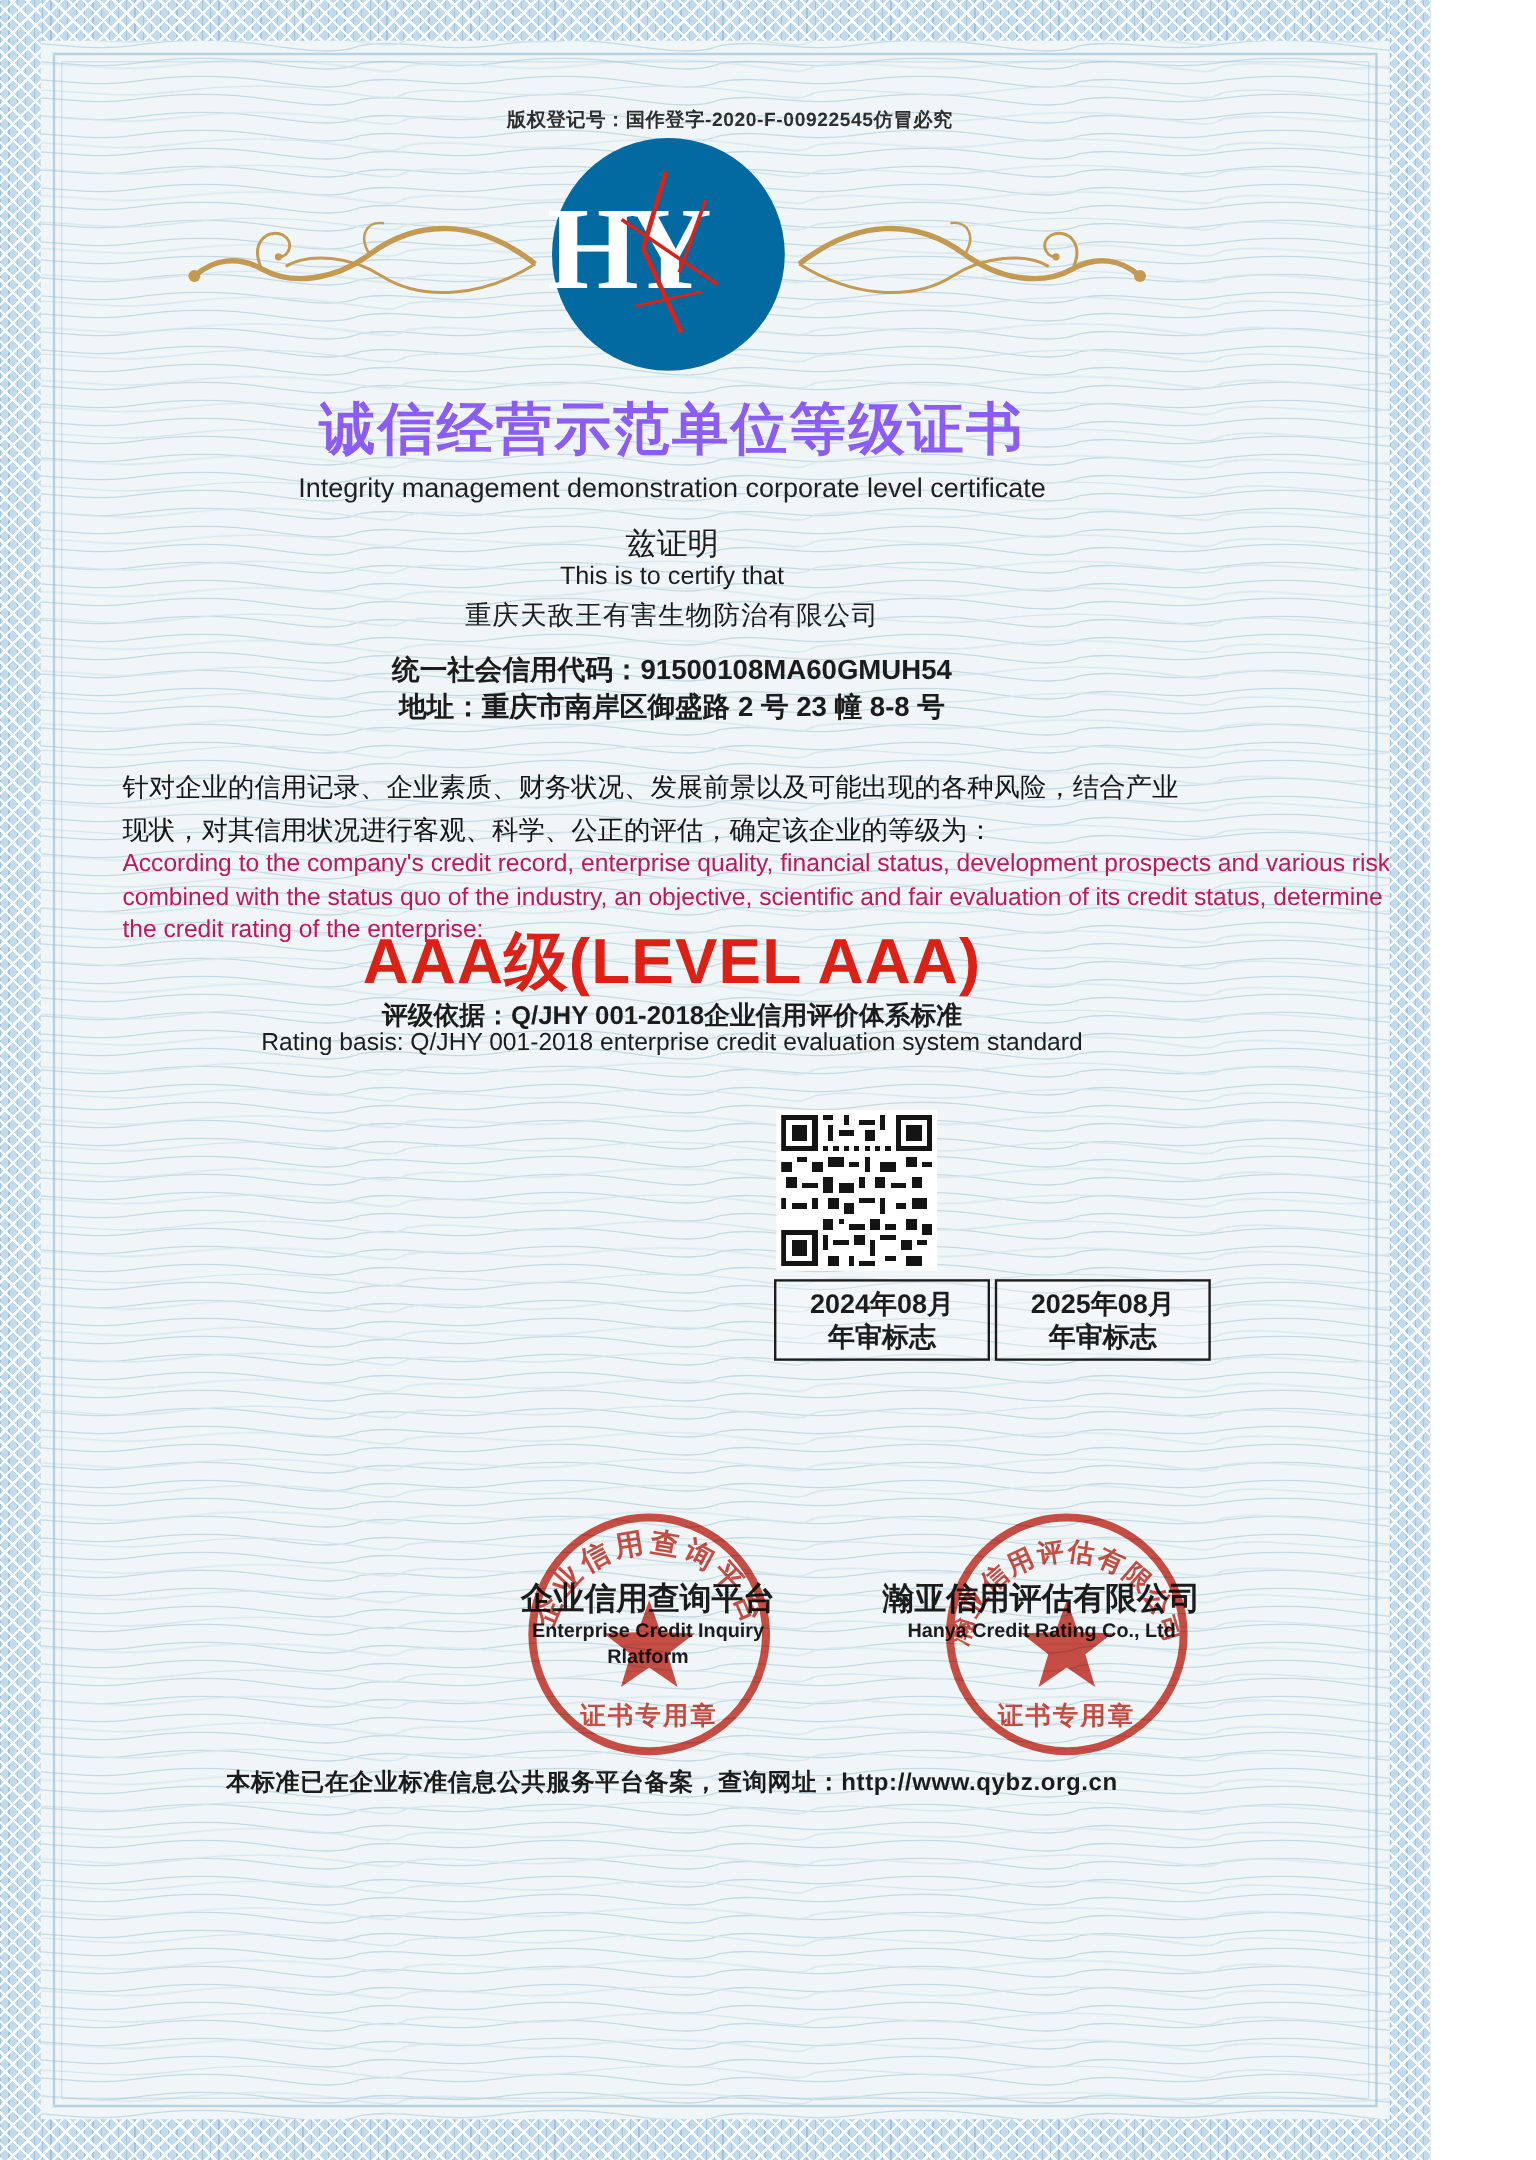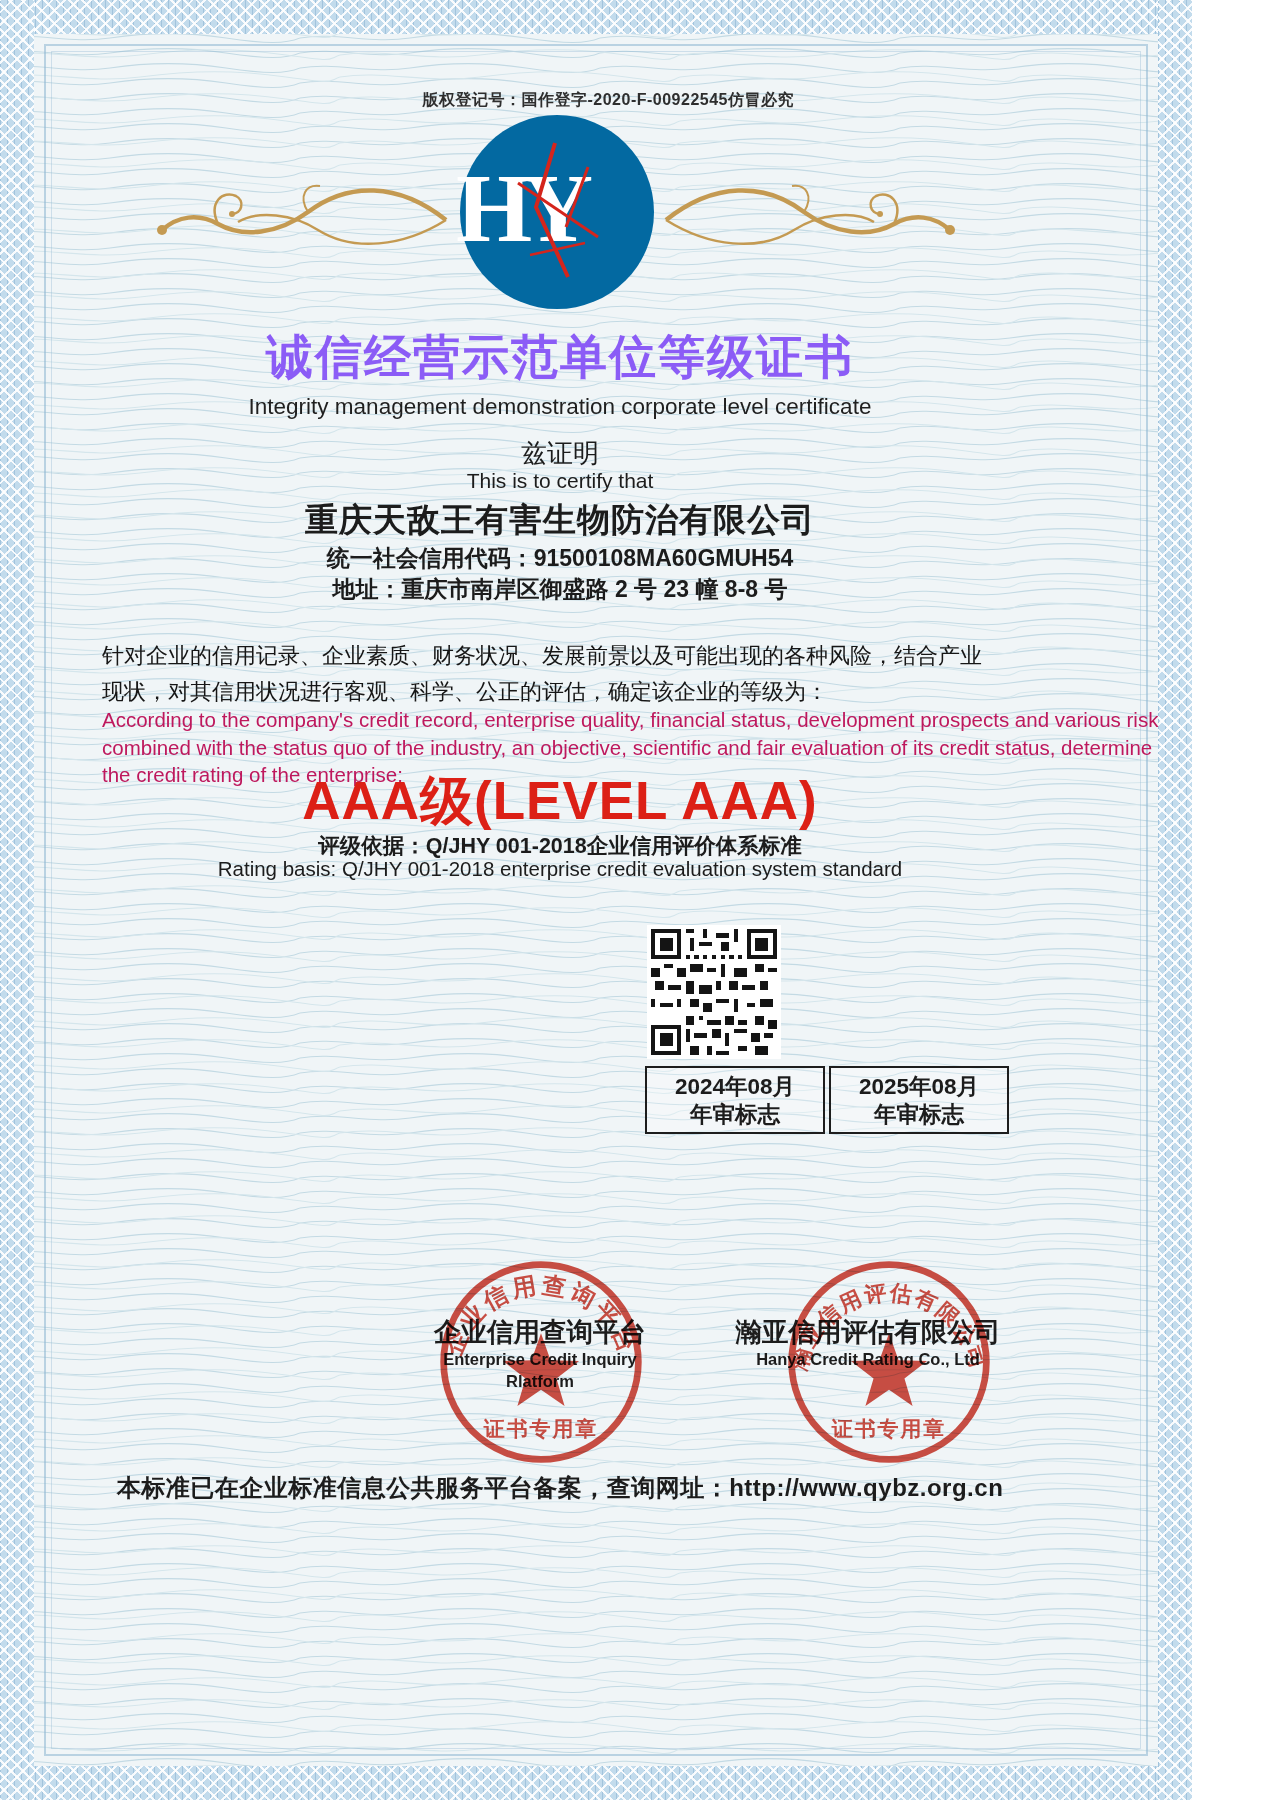--- a/index.html
+++ b/index.html
@@ -36,21 +36,21 @@
   .logo-cracks{position:absolute;inset:0;}
 
   .flourish{top:172px;}
   .flourish.fl-left{left:148px;}
   .flourish.fl-right{left:664px;transform:scaleX(-1);}
 
   .title{top:326px;font-size:47px;font-weight:700;color:#8b5cf6;letter-spacing:2px;}
   .subtitle{top:394px;font-size:22.5px;font-weight:500;color:#1f1f1f;}
   .certify-zh{top:436px;font-size:26px;font-weight:400;}
   .certify-en{top:469px;font-size:21px;font-weight:500;}
-  .company{top:498px;font-size:33px;font-weight:700;letter-spacing:1px;}
+  .company{top:498px;font-size:22px;font-weight:400;letter-spacing:1px;}
   .credit-code{top:543px;font-size:23px;font-weight:600;}
   .address{top:574px;font-size:23px;font-weight:600;}
 
   .para-zh{left:102px;top:638px;width:1080px;font-size:22px;font-weight:500;
     line-height:36px;text-align:left;z-index:2;color:#161616;}
   .para-en{left:102px;top:706px;width:1082px;font-size:20.5px;font-weight:500;
     line-height:27.5px;text-align:left;z-index:2;color:#be185d;}
 
   .level{top:766px;font-size:53px;font-weight:900;color:#dc2016;letter-spacing:1px;}
   .basis-zh{top:831px;font-size:21.5px;font-weight:600;text-align:center;}
@@ -80,21 +80,21 @@
   .org{z-index:2;text-align:center;}
   .org.org-left{left:415px;top:1316px;width:250px;}
   .org.org-right{left:733px;top:1316px;width:270px;}
   .org-zh{font-size:26.5px;font-weight:700;line-height:32px;}
   .org-en{font-size:16.5px;font-weight:600;line-height:22px;}
 
   .seal{position:absolute;z-index:4;opacity:.86;mix-blend-mode:multiply;}
   .seal.seal-left{left:436px;top:1257px;}
   .seal.seal-right{left:784px;top:1257px;}
 
-  .footer{top:1472px;font-size:24px;font-weight:700;letter-spacing:.5px;}
+  .footer{top:1472px;font-size:20px;font-weight:700;letter-spacing:.5px;}
 </style>
 </head>
 <body>
 
 <div class="page">
 
   <svg class="bg-waves" width="1280" height="1800">
     <defs>
       <pattern id="wv1" width="300" height="15" patternUnits="userSpaceOnUse">
         <path d="M0 8 C 36 2, 70 14, 110 8 S 186 2, 226 8 S 286 14, 300 8" fill="none" stroke="#c3dae4" stroke-width="1.1"></path>

